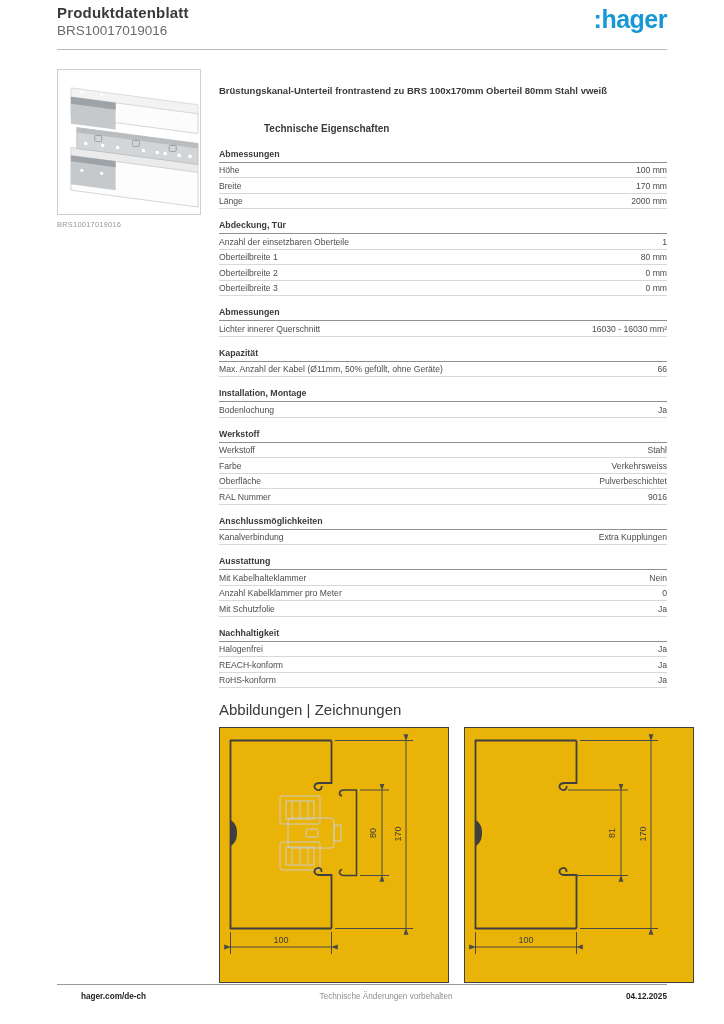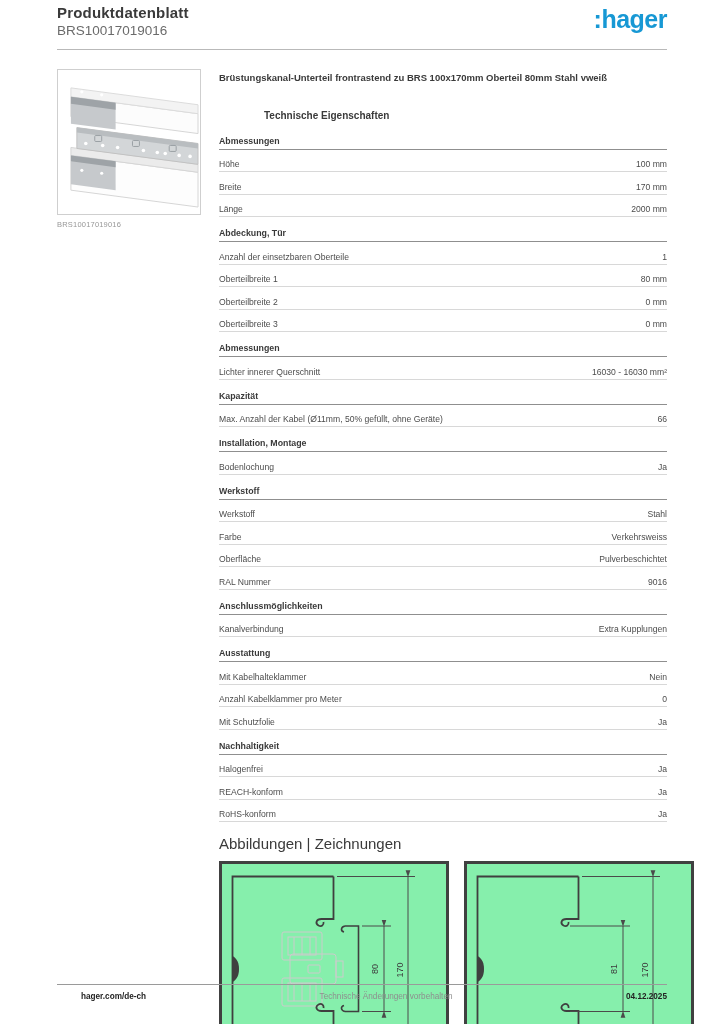--- a/index.html
+++ b/index.html
@@ -14,33 +14,33 @@
   .logo { font-size:25px; font-weight:bold; color:#1798d4; letter-spacing:-.5px; line-height:1.1; margin-top:2px;text-align:right; }
   .header-rule { border-bottom:1px solid #b9b9b9; margin-top:11px; }
 
   
   .main { display:flex; gap:17px; margin-top:19px; }
   .photo-col { width:145px; flex:0 0 145px; }
   .photo-box { width:144px; height:146px; border:1px solid #cfcfcf; background:#fff; }
   .photo-caption { font-size:7.5px; color:#979797; margin-top:5px; letter-spacing:.2px; }
 
   .content-col { flex:1; min-width:0; }
-  .product-title { font-size:9.5px; font-weight:bold; color:#3a3a3a; line-height:1.25; margin-top:3px; }
+  .product-title { font-size:9.5px; font-weight:bold; color:#3a3a3a; line-height:1.25; margin-top:16px; }
   .tech-heading { font-size:10px; font-weight:bold; color:#3a3a3a; margin-top:26px;margin-left:45px; }
 
   .sections { margin-top:15px; }
   .section { margin-bottom:11px; }
   .section-heading { font-size:8.8px; font-weight:bold; color:#3a3a3a; padding-bottom:3px; border-bottom:1px solid #8f8f8f; }
   .spec-row { display:flex; justify-content:space-between; align-items:baseline; font-size:8.6px; color:#4c4c4c; padding:2.5px 0 2px; border-bottom:1px solid #d8d8d8; }
-  .spec-label { white-space:nowrap;margin-top:7px; }
+  .spec-label { white-space:nowrap; }
   .spec-value { text-align:right; white-space:nowrap; }
 
   .drawings-heading { font-size:15px; font-weight:normal; color:#3a3a3a; margin-top:13px; }
   .drawings { display:flex; gap:15px; margin-top:9px; }
-  .drawing-box { width:230px; height:192px; border:3px solid #404040; background:#86efac; }
+  .drawing-box { width:230px; height:256px; border:1px solid #404040; background:#eab308; }
   svg text { font-family:"Liberation Sans", sans-serif; fill:#3d3d3d; }
 
   
   .footer-rule { position:absolute; left:57px; right:57px; top:984px; border-top:1px solid #9a9a9a; }
   .footer { position:absolute; left:57px; right:57px; top:992px; display:flex; justify-content:space-between; align-items:baseline; font-size:8.2px;padding-left:24px; }
   .footer-left, .footer-right { font-weight:bold; color:#222; }
   .footer-center { color:#8e8e8e; }
 </style>
 </head>
 <body>

